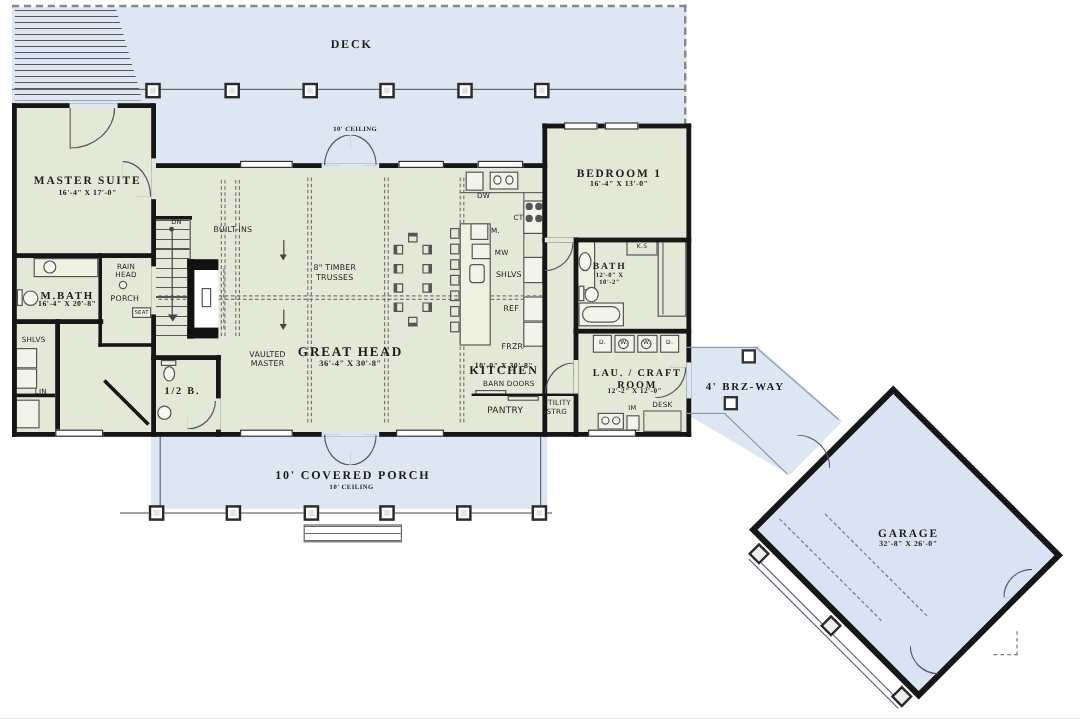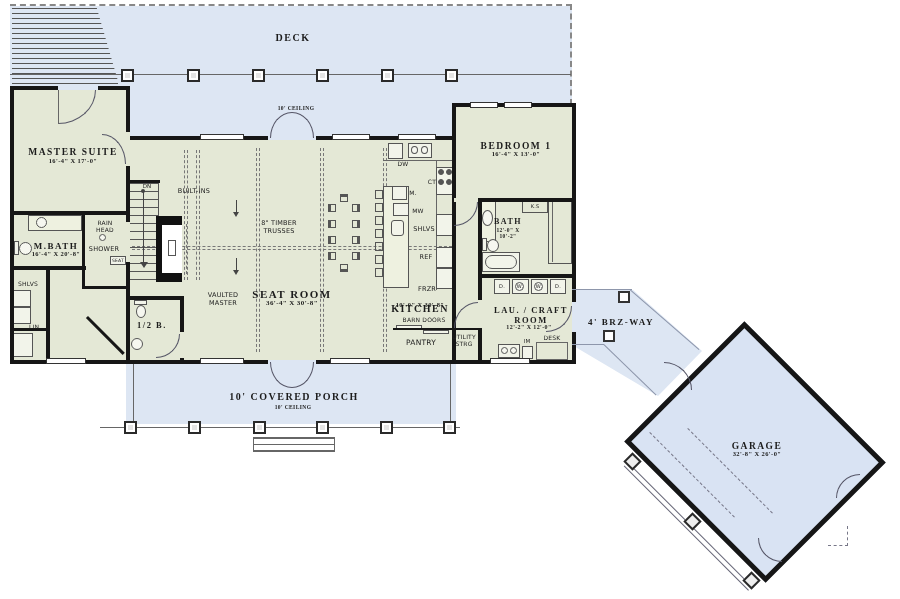--- a/index.html
+++ b/index.html
@@ -238,21 +238,21 @@
   <div class="abs" style="left:650px;top:432px;width:120px;height:0;border-top:1px dashed #778;transform:rotate(45deg);transform-origin:left top;"></div>
   <div class="abs" style="left:688px;top:428px;width:120px;height:0;border-top:1px dashed #778;transform:rotate(45deg);transform-origin:left top;"></div>
   <div class="abs" style="left:828px;top:526px;width:20px;height:20px;border-right:1px dashed #778;border-bottom:1px dashed #778;box-sizing:border-box;"></div>
 
   <div class="lbl rname" style="left:285px;top:38px;padding-left:16px;">DECK</div>
   <div class="lbl rdims" style="left:296px;top:108px;font-size:5.5px;">10' CEILING</div>
   <div class="lbl rname" style="left:73px;top:152px;font-size:9.5px;">MASTER SUITE</div>
   <div class="lbl rdims" style="left:73px;top:161px;">16'-4" X 17'-0"</div>
   <div class="lbl rname" style="left:56px;top:246px;font-size:9px;">M.BATH</div>
   <div class="lbl rdims" style="left:56px;top:254px;">16'-4" X 20'-8"</div>
-  <div class="lbl rname" style="left:292px;top:294px;font-size:11px;">SEAT ROOM</div>
+  <div class="lbl rname" style="left:292px;top:294px;font-size:11px;">GREAT HEAD</div>
   <div class="lbl rdims" style="left:292px;top:303px;font-size:7px;">36'-4" X 30'-8"</div>
   <div class="lbl rname" style="left:420px;top:309px;">KITCHEN</div>
   <div class="lbl rdims" style="left:420px;top:305px;">10'-0" X 30'-8"</div>
   <div class="lbl rname" style="left:516px;top:146px;font-size:9.5px;">BEDROOM 1</div>
   <div class="lbl rdims" style="left:516px;top:154px;">16'-4" X 13'-0"</div>
   <div class="lbl rname" style="left:508px;top:222px;font-size:8px;">BATH</div>
   <div class="lbl rdims" style="left:508px;top:233px;font-size:5.5px;">12'-0" X
 10'-2"</div>
   <div class="lbl rname" style="left:531px;top:316px;font-size:8.5px;">LAU. / CRAFT
 ROOM</div>
@@ -268,21 +268,21 @@
   <div class="ann" style="left:279px;top:228px;">8" TIMBER
 TRUSSES</div>
   <div class="ann" style="left:223px;top:300px;">VAULTED
 MASTER</div>
   <div class="ann" style="left:424px;top:320px;font-size:6px;">BARN DOORS</div>
   <div class="ann" style="left:421px;top:342px;font-size:7.5px;">PANTRY</div>
   <div class="ann" style="left:464px;top:340px;font-size:6px;">UTILITY
 STRG</div>
   <div class="ann" style="left:105px;top:226px;font-size:6px;">RAIN
 HEAD</div>
-  <div class="ann" style="left:104px;top:250px;">SHOWER</div>
+  <div class="ann" style="left:104px;top:250px;">PORCH</div>
   <div class="ann" style="left:118px;top:261px;font-size:4.5px;">SEAT</div>
   <div class="ann" style="left:28px;top:284px;font-size:6px;">SHLVS</div>
   <div class="ann" style="left:34px;top:327px;font-size:6px;">LIN</div>
   <div class="ann" style="left:147px;top:186px;font-size:5.5px;">DN</div>
   <div class="ann" style="left:552px;top:338px;font-size:6px;">DESK</div>
   <div class="ann" style="left:527px;top:341px;font-size:5.5px;">IM</div>
   <div class="ann" style="left:535px;top:206px;font-size:5px;">K.S</div>
   <div class="ann" style="left:403px;top:164px;font-size:6px;">DW</div>
   <div class="ann" style="left:432px;top:182px;font-size:6px;">CT</div>
   <div class="ann" style="left:413px;top:193px;font-size:6px;">M.</div>

